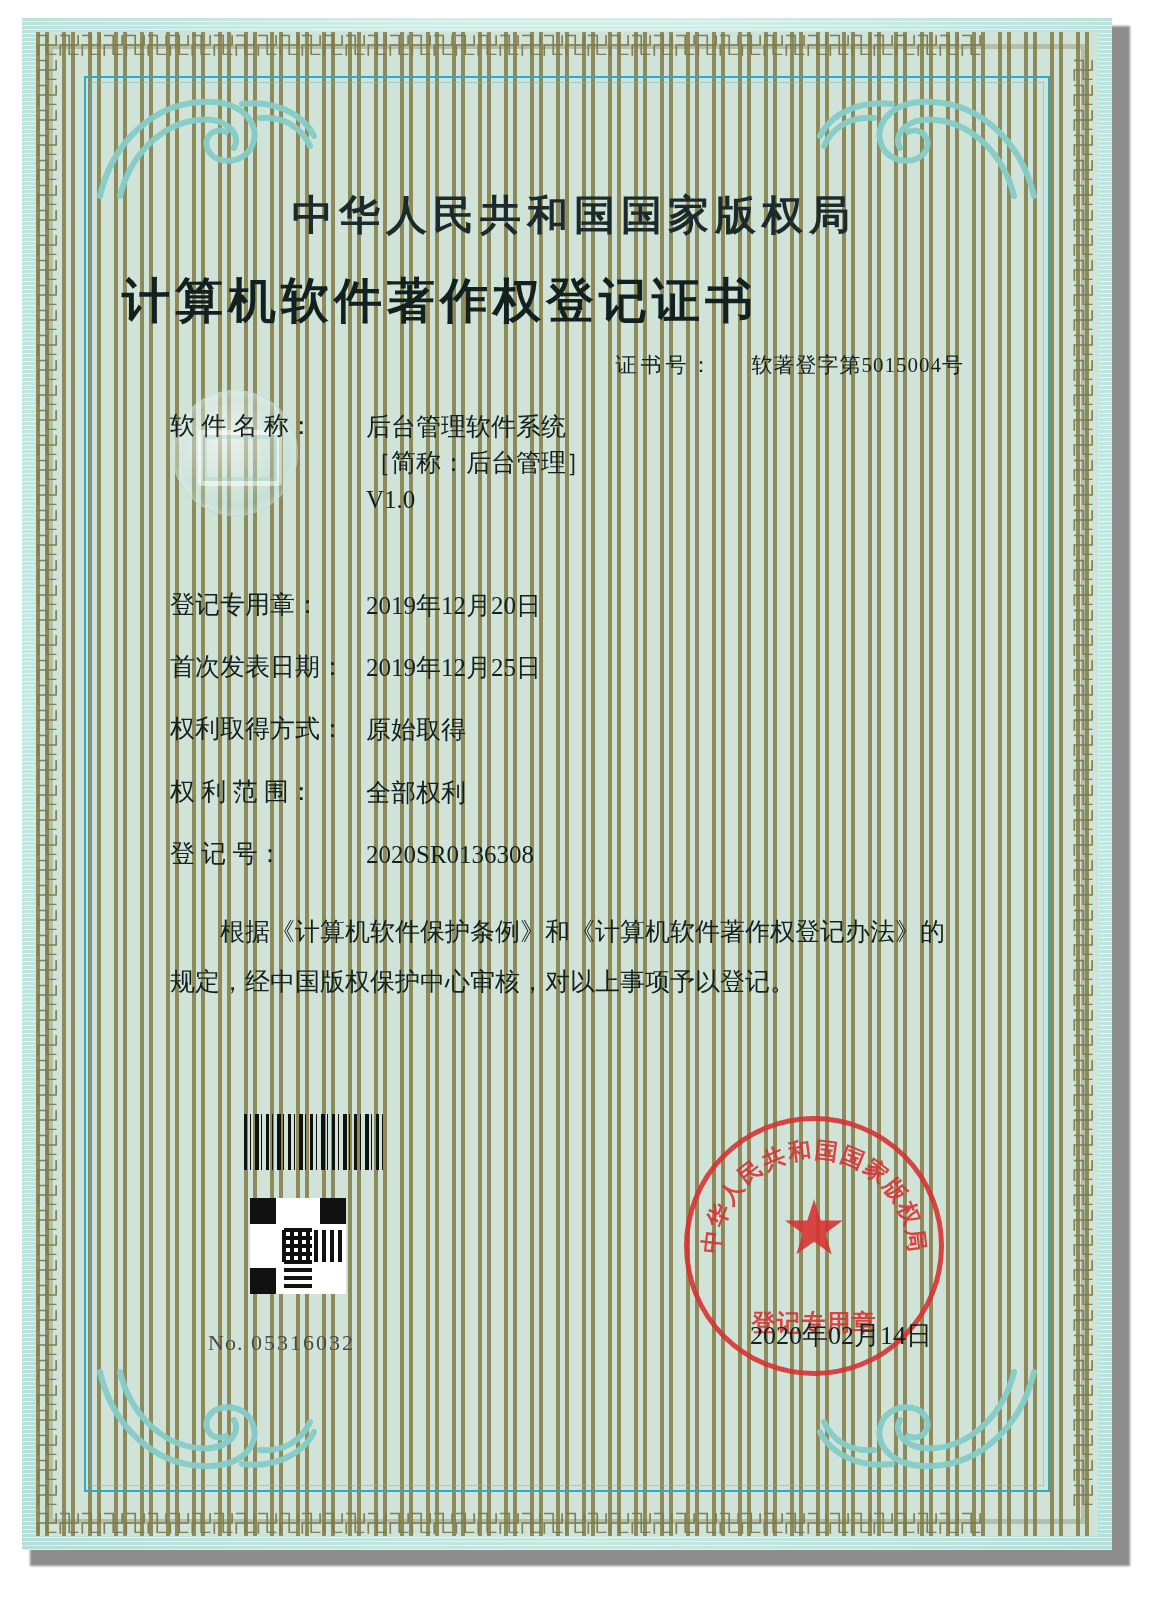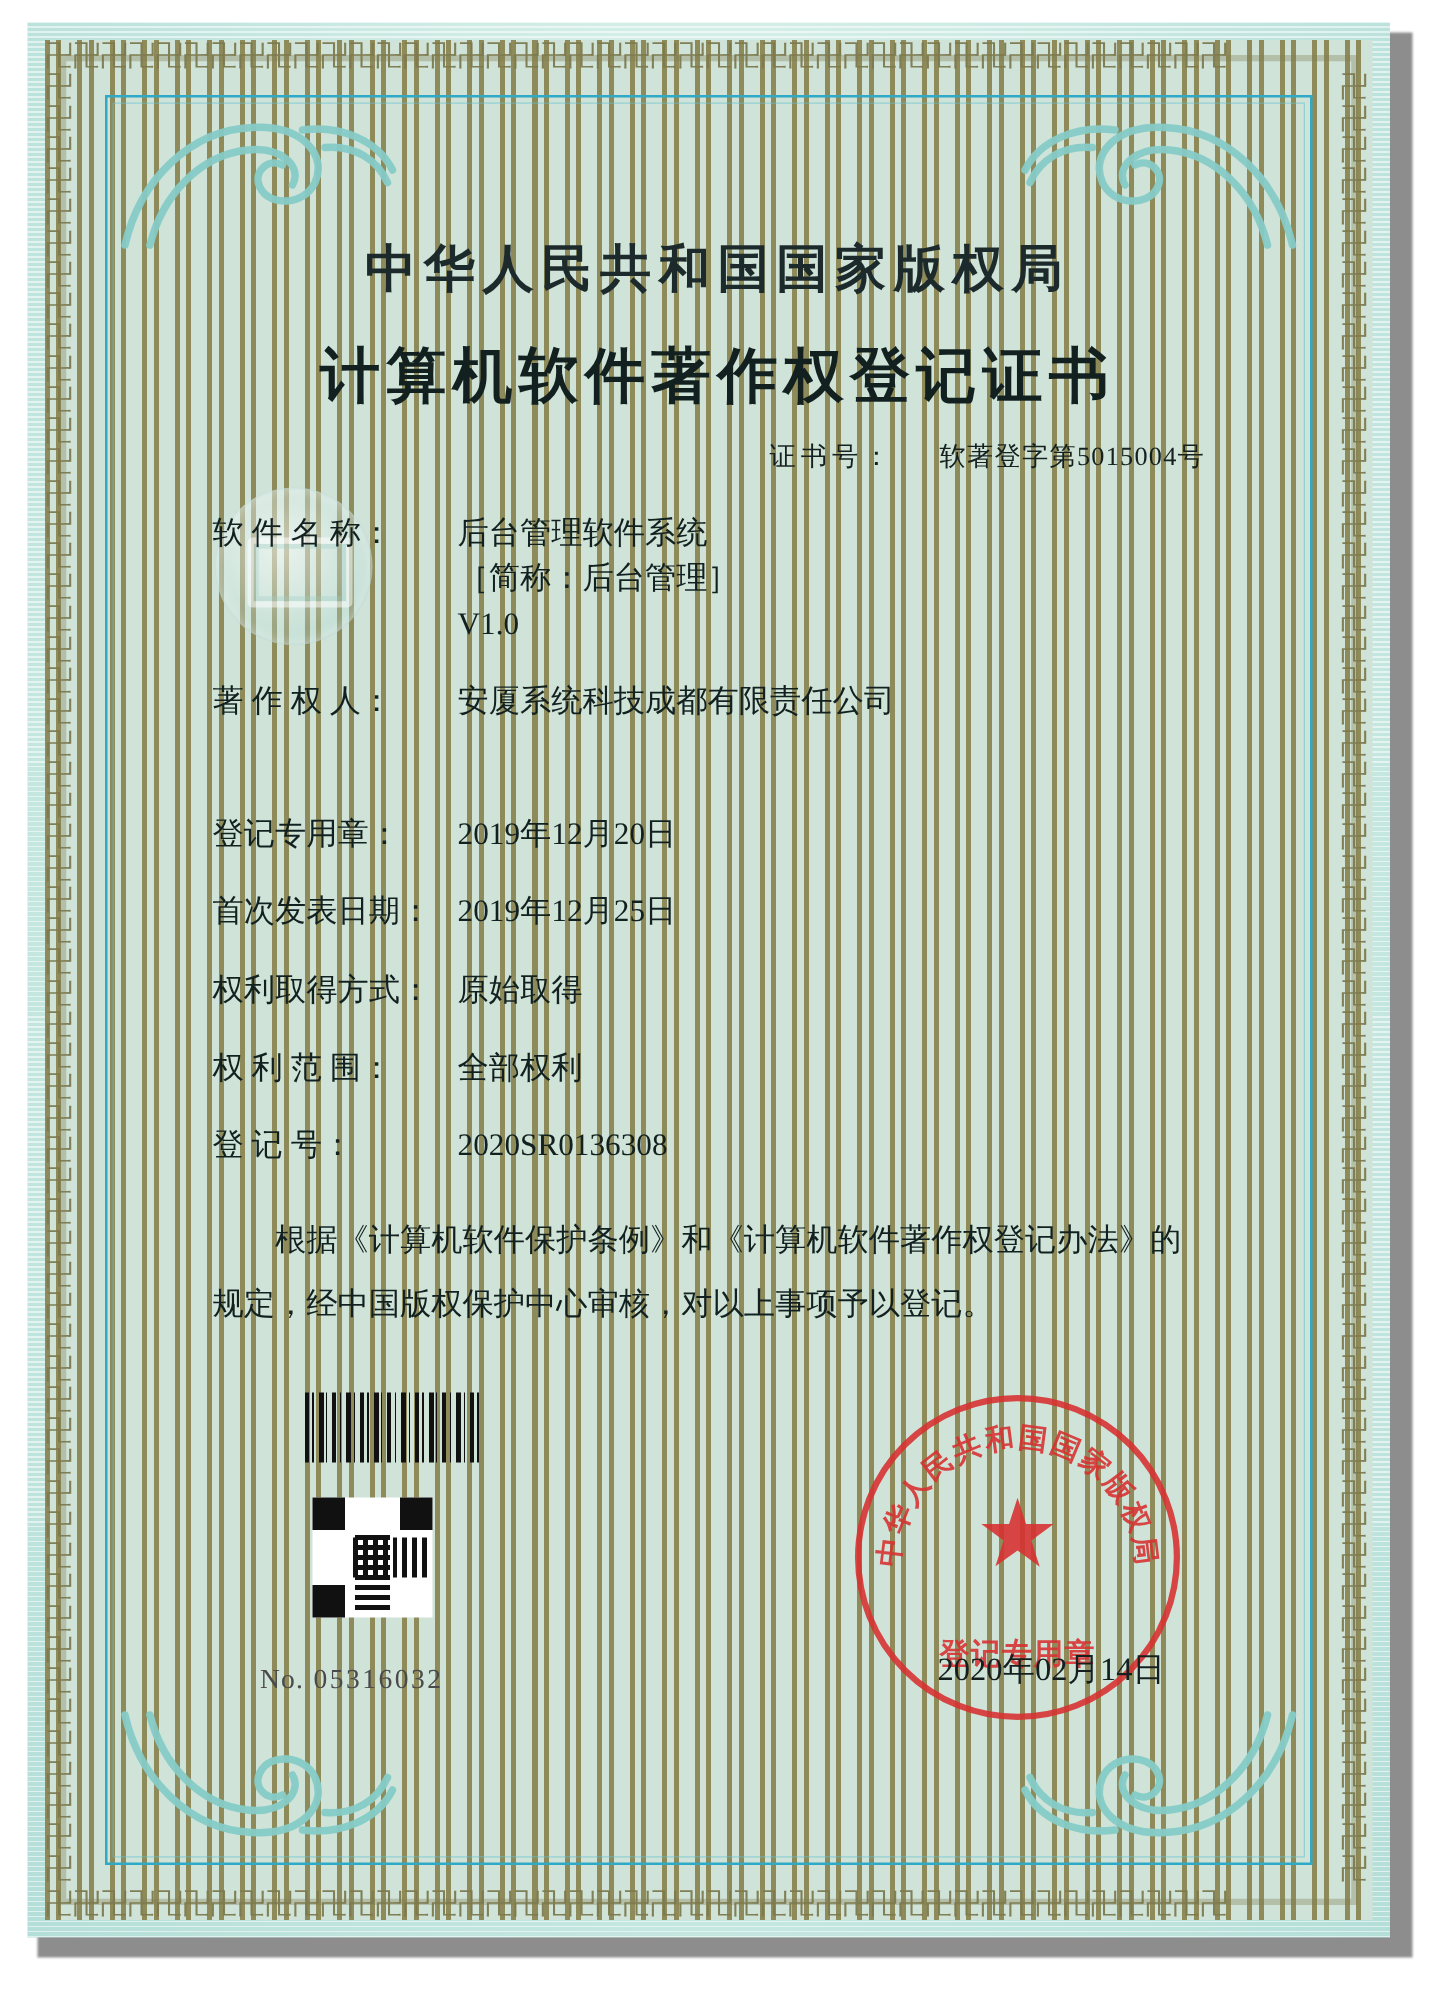--- a/index.html
+++ b/index.html
@@ -148,21 +148,21 @@
   }
   .org-title {
     text-align: center;
     font-size: 41px;
     font-weight: bold;
     letter-spacing: 6px;
     color: #1d2a2c;
     font-family: "DejaVu Serif", "Liberation Serif", serif;
   }
   .cert-title {
-    text-align: center;
+    text-align: left;
     font-size: 48px;
     font-weight: bold;
     letter-spacing: 5px;
     color: #12201f;
     margin-top: 26px;
     font-family: Liberation Serif, serif;
   }
   .cert-no {
     text-align: right;
     margin-top: 18px;
@@ -200,21 +200,21 @@
   .gap-row { height: 44px; }
 
   .statement {
     margin-top: 34px;
     font-size: 25px;
     color: #12201f;
     line-height: 2.0;
     padding-left: 48px;
     padding-right: 10px;
   }
-  .statement .indent { text-indent: 2em; display: block; font-family: Liberation Mono, monospace; }
+  .statement .indent { text-indent: 2em; display: block; }
 
   
   .barcode {
     position: absolute;
     left: 222px;
     top: 1096px;
     width: 142px;
     height: 56px;
     background: repeating-linear-gradient(90deg,
        #111 0px, #111 3px, transparent 3px, transparent 6px,
@@ -364,24 +364,20 @@
 
         <div class="field-row">
           <div class="field-label">软 件 名 称：</div>
           <div class="field-value">
             <span class="sub">后台管理软件系统</span>
             <span class="sub">［简称：后台管理］</span>
             <span class="sub">V1.0</span>
           </div>
         </div>
 
-        <div class="field-row">
-          <div class="field-label">著 作 权 人：</div>
-          <div class="field-value">安厦系统科技成都有限责任公司</div>
-        </div>
 
         <div class="gap-row"></div>
 
         <div class="field-row">
           <div class="field-label">登记专用章：</div>
           <div class="field-value">2019年12月20日</div>
         </div>
 
         <div class="field-row">
           <div class="field-label">首次发表日期：</div>

